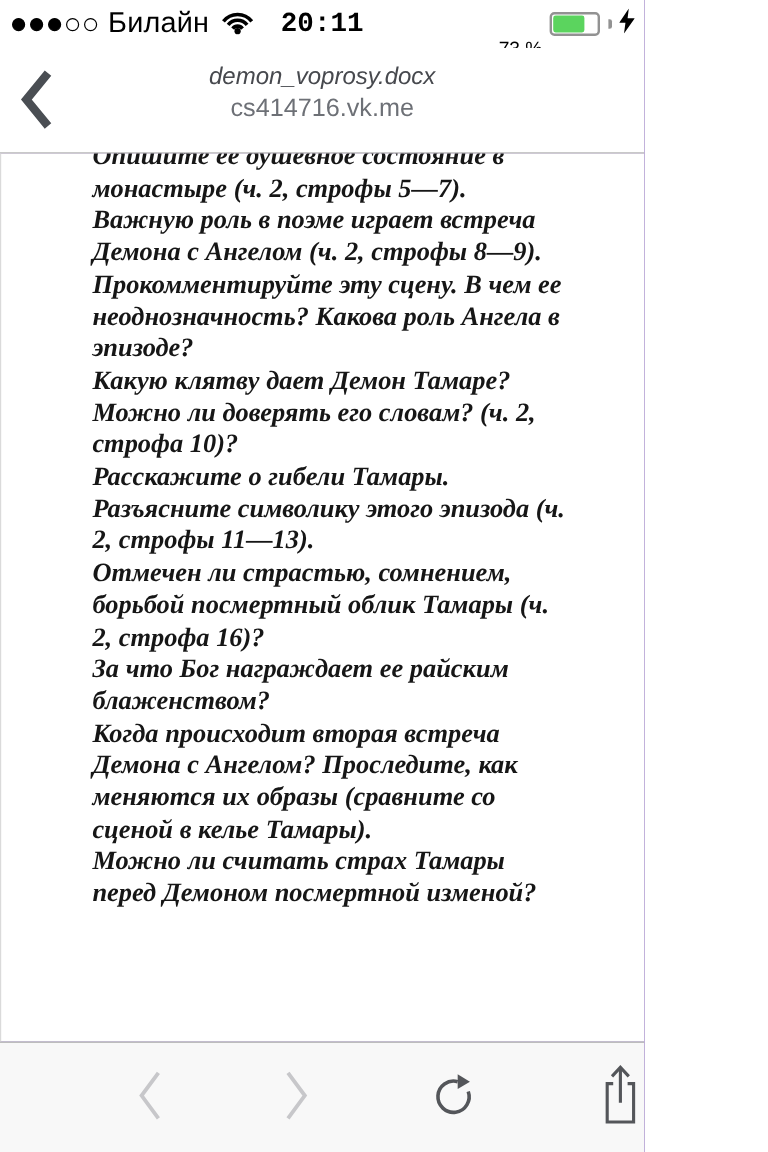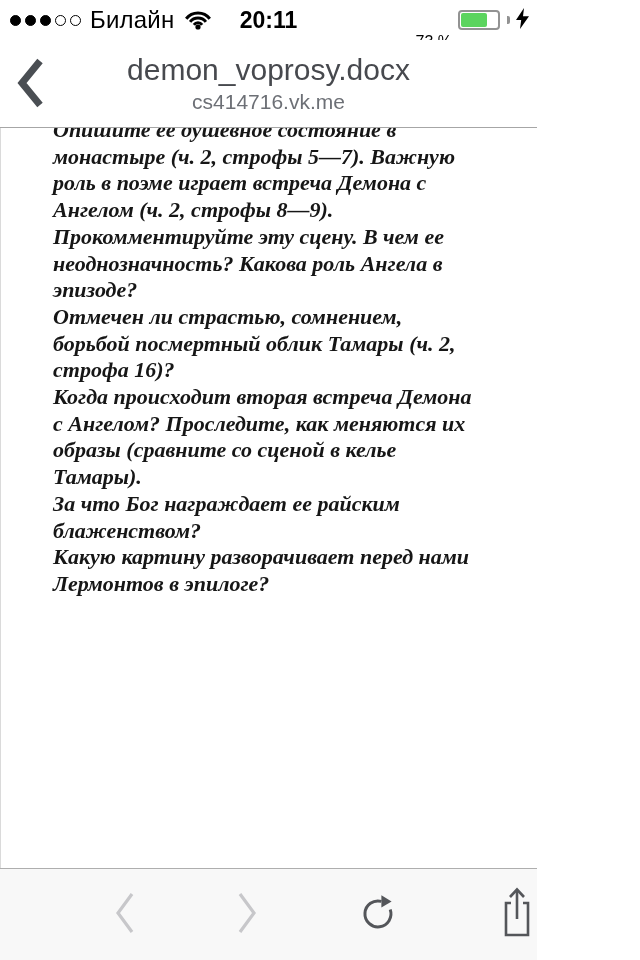--- a/index.html
+++ b/index.html
@@ -11,37 +11,37 @@
   }
   
   .status-bar { position: absolute; top: 0; left: 0; right: 0; height: 40px; background: #fff; }
   .sb-left { position: absolute; left: 10px; top: 0; height: 40px; display: flex; align-items: center; gap: 9px; }
   .dots { display: flex; align-items: center; gap: 4px; }
   .dot { width: 11px; height: 11px; border-radius: 50%; border: 1.6px solid #000; }
   .dot.filled { background: #000; }
   .carrier { font-size: 24px; letter-spacing: .2px; }
   .sb-time { position: absolute; left: 0; right: 0; top: 0; height: 40px;
     display: flex; align-items: center; justify-content: center;
-    font-size: 23px; font-weight: 600; }
+    font-size: 23px; font-weight: 600; font-family: Liberation Mono, monospace; }
   .sb-right { position: absolute; right: 8px; top: 0; height: 40px; display: flex; align-items: center; gap: 6px; }
   .batt-label { font-size: 16px; margin-top: 44px; }
   .battery { position: relative; width: 42px; height: 20px; border: 2px solid #929292; border-radius: 4px; padding: 1px; display: flex; align-items: stretch; }
   .battery-fill { background: #5bd45e; border-radius: 2px; width: 73%; }
   .battery-nub { width: 3px; height: 8px; background: #929292; border-radius: 0 2px 2px 0; margin-left: 1px; }
   
   .header { position: absolute; top: 40px; left: 0; right: 0; height: 88px;
     background: #fff; border-bottom: 1px solid #a6a6a6; text-align: center; }
   .back-btn { position: absolute; left: 6px; top: 10px; width: 48px; height: 68px;
     display: flex; align-items: center; justify-content: center; background: none; border: none; cursor: pointer; }
-  .header-title { padding-top: 13px; font-size: 30px; color: #47494e; }
+  .header-title { padding-top: 13px; font-size: 20px; color: #47494e; font-style: italic; }
   .header-subtitle { padding-top: 3px; font-size: 21px; color: #6d7076; }
   
   .content { position: absolute; top: 128px; left: 0; right: 0; height: 740px;
     background: #fff; overflow: hidden; border-left: 1px solid #dadada; }
-  .doc-text { margin: -11px 60px 0 52px;
+  .doc-text { margin: -11px 60px 0 76px;
     font-family: "Liberation Serif", serif; font-weight: 700; font-style: italic;
     font-size: 22px; line-height: 26.7px; color: #161616; }
   .doc-text p { margin: 0; }
   
   .toolbar { position: absolute; left: 0; right: 0; bottom: 0; height: 92px;
     background: #f8f8f8; border-top: 1px solid #aeaeae; }
   .tb-btn { position: absolute; top: 0; width: 64px; height: 100%;
     display: flex; align-items: center; justify-content: center; background: none; border: none; cursor: pointer; }
   .tb-back    { left: 92px; }
   .tb-forward { left: 216px; }
@@ -99,30 +99,32 @@
     <div class="header-subtitle">cs414716.vk.me</div>
   </div>
 
   <div class="content">
     <div class="doc-text">
 
         <p>Опишите ее душевное состояние в монастыре (ч. 2, строфы 5—7). Важную роль в поэме играет встреча Демона с Ангелом (ч. 2, строфы 8—9). Прокомментируйте эту сцену. В чем ее неоднозначность? Какова роль Ангела в эпизоде?</p>
 
 
 
+        <p>Какую клятву дает Демон Тамаре? Можно ли доверять его словам? (ч. 2, строфа 10)?</p>
 
+        <p>Расскажите о гибели Тамары. Разъясните символику этого эпизода (ч. 2, строфы 11—13).</p>
 
         <p>Отмечен ли страстью, сомнением, борьбой посмертный облик Тамары (ч. 2, строфа 16)?</p>
 
+        <p>За что Бог награждает ее райским блаженством?</p>
+
         <p>Когда происходит вторая встреча Демона с Ангелом? Проследите, как меняются их образы (сравните со сценой в келье Тамары).</p>
 
-        <p>За что Бог награждает ее райским блаженством?</p>
+        <p>Можно ли считать страх Тамары перед Демоном посмертной изменой?</p>
 
-
-        <p>Какую картину разворачивает перед нами Лермонтов в эпилоге?</p>
       </div>
   </div>
 
   <div class="toolbar">
     <button class="tb-btn tb-back">
       <span>
         <svg width="26" height="48" viewBox="0 0 26 48">
           <polyline points="21,5 7,24 21,43" fill="none" stroke="#c7c7ca" stroke-width="3.2"></polyline>
         </svg>
       </span>

